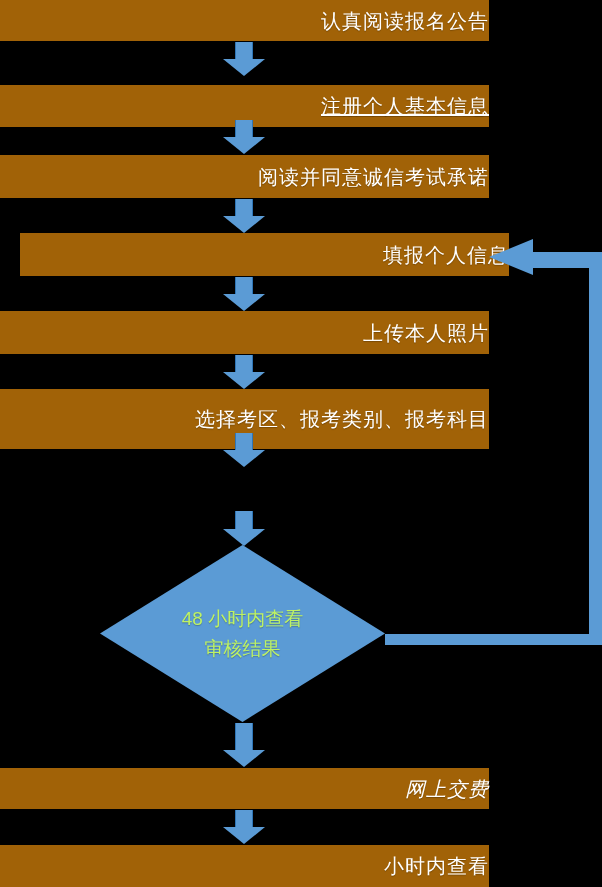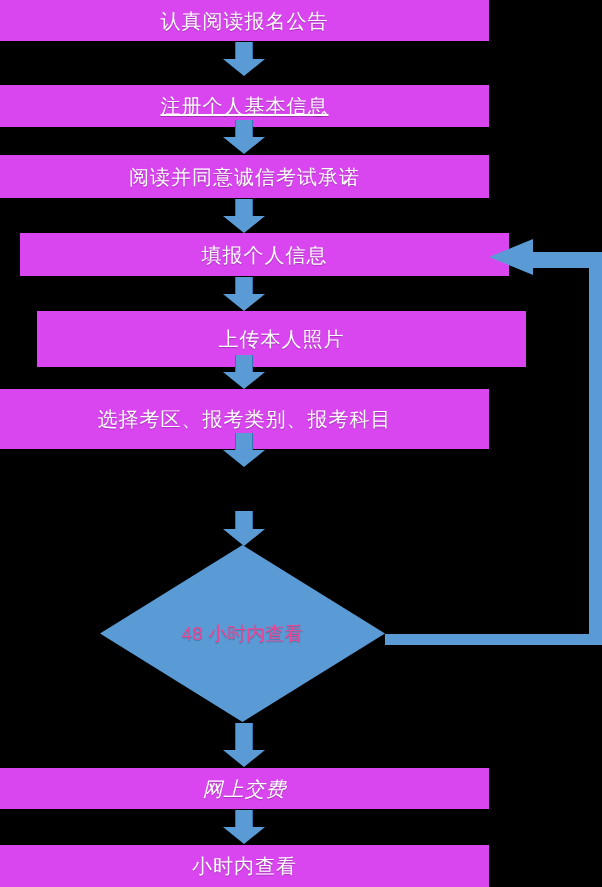--- a/index.html
+++ b/index.html
@@ -12,25 +12,25 @@
     width: 602px;
     height: 887px;
     background: #000000;
     overflow: hidden;
     font-family: "Liberation Sans", "DejaVu Sans", sans-serif;
   }
   .proc-box {
     position: absolute;
     left: 0;
     width: 489px;
-    background: #d946ef;
+    background: #a16207;
     color: #FFFFFF;
     display: flex;
     align-items: center;
-    justify-content: center;
+    justify-content: flex-end;
     font-size: 20px;
     line-height: 1;
     letter-spacing: 1px;
     white-space: nowrap;
     text-shadow: 0 1px 1px rgba(0,0,0,0.25);
   }
   
   .vconn {
     position: absolute;
     width: 42px;
@@ -62,21 +62,21 @@
     position: absolute;
     inset: 0;
   }
   .diamond-label {
     position: absolute;
     inset: 0;
     display: flex;
     flex-direction: column;
     align-items: center;
     justify-content: center;
-    color: #ec4899;
+    color: #bef264;
     font-size: 19px;
     line-height: 1.55;
     white-space: nowrap;
     text-shadow: 0 1px 1px rgba(0,0,0,0.25);
   }
   
   .loop-seg {
     position: absolute;
     background: #5B9BD5;
   }
@@ -123,21 +123,21 @@
 
   <div class="proc-box" style="top:233px; height:43px;margin-left:20px;">
     <span>填报个人信息</span>
   </div>
 
   <div class="vconn" style="left:223px; top:277px; height:34px;">
     <div class="shaft" style="height:18px;"></div>
     <div class="head" style="top:17px;"></div>
   </div>
 
-  <div class="proc-box" style="top:311px; height:56px;margin-left:37px;">
+  <div class="proc-box" style="top:311px; height:43px;">
     <span>上传本人照片</span>
   </div>
 
   <div class="vconn" style="left:223px; top:355px; height:34px;">
     <div class="shaft" style="height:18px;"></div>
     <div class="head" style="top:17px;"></div>
   </div>
 
   <div class="proc-box" style="top:389px; height:60px;">
     <span>选择考区、报考类别、报考科目</span>
@@ -153,20 +153,21 @@
     <div class="shaft" style="height:18px;"></div>
     <div class="head" style="top:18px;"></div>
   </div>
 
   <div class="diamond-wrap" style="left:100px; top:545px; width:285px; height:177px;">
     <svg class="diamond-shape" viewBox="0 0 285 177" preserveAspectRatio="none">
       <polygon points="142.5,0 285,88.5 142.5,177 0,88.5" fill="#5B9BD5"></polygon>
     </svg>
     <div class="diamond-label">
       <span>48 小时内查看</span>
+      <span>审核结果</span>
     </div>
   </div>
 
   <div class="loop-seg" style="left:385px; top:634px; width:217px; height:11px;"></div>
   <div class="loop-seg" style="left:589px; top:252px; width:13px; height:388px;"></div>
   <div class="loop-seg" style="left:533px; top:252px; width:60px; height:16px;"></div>
   <div class="loop-head" style="left:489px; top:239px;"></div>
 
   <div class="vconn" style="left:223px; top:723px; height:44px;">
     <div class="shaft" style="height:27px;"></div>

